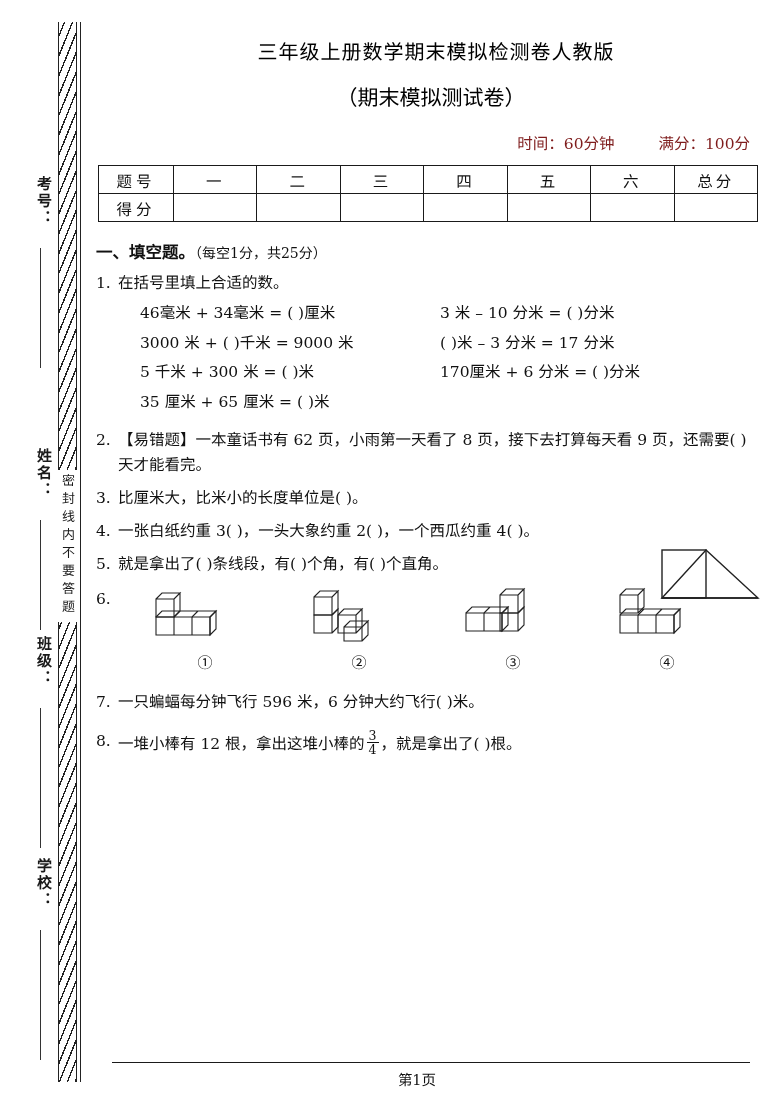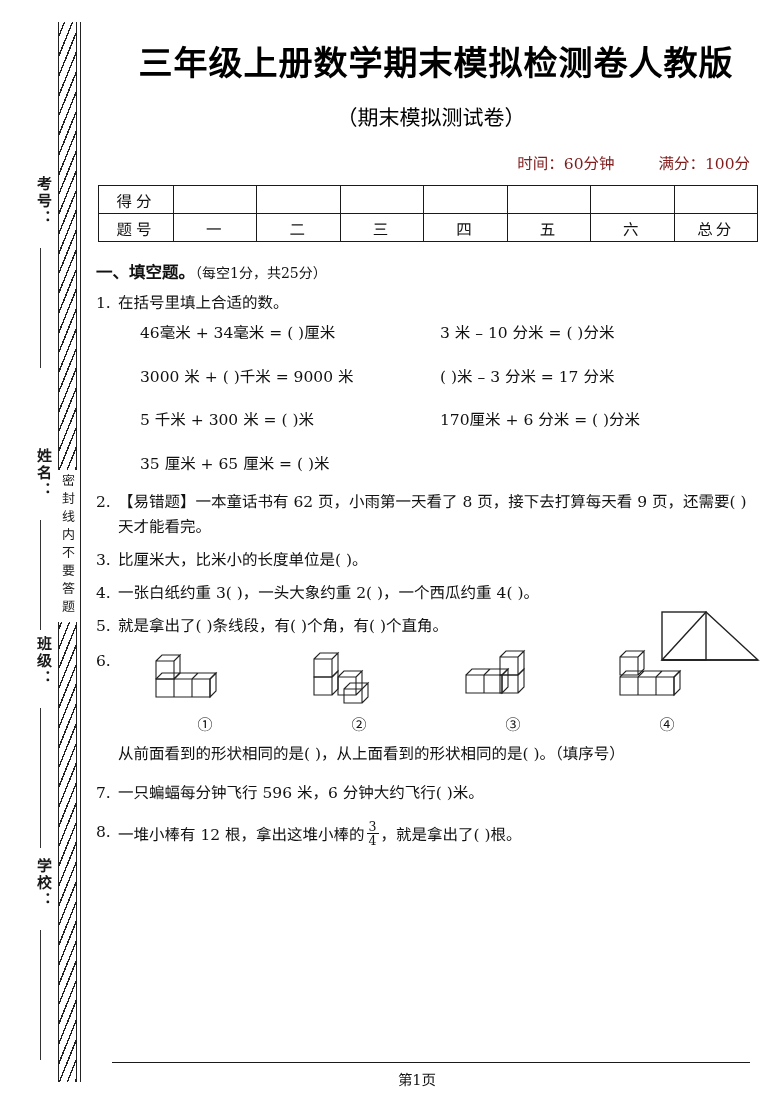--- a/index.html
+++ b/index.html
@@ -94,22 +94,22 @@
     position: absolute;
     left: 92px;
     top: 0;
     width: 688px;
     height: 1103px;
   }
 
   .doc-title {
     margin: 36px 0 0 0;
     text-align: center;
-    font-size: 34px;
-    font-weight: 700;
+    font-size: 20px;
+    font-weight: 400;
     letter-spacing: 1px;
     font-family: "DejaVu Sans", "Liberation Sans", sans-serif;
     color: #000;
   }
   .doc-subtitle {
     margin: 16px 0 0 0;
     text-align: center;
     font-size: 21px;
     font-weight: 400;
     color: #000;
@@ -174,21 +174,21 @@
   .bold-tag {
     font-weight: 400;
     font-family: "DejaVu Sans", "Liberation Sans", sans-serif;
   }
 
   
   .conv-grid {
     margin: 4px 0 4px 22px;
     display: grid;
     grid-template-columns: 300px 300px;
-    row-gap: 17px;
+    row-gap: 3px;
     font-size: 15.5px;
     line-height: 1.72;
   }
 
   
   .frac {
     display: inline-block;
     vertical-align: -0.45em;
     text-align: center;
     font-size: 12.5px;
@@ -287,38 +287,38 @@
 
   <div class="meta-line">
     <span>时间：60分钟</span>
     <span class="gap"></span>
     <span>满分：100分</span>
   </div>
 
   <table class="score-table">
     <tbody>
         <tr>
-      <td class="head-cell">得分</td>
-      <td></td>
-      <td></td>
-      <td></td>
-      <td></td>
-      <td></td>
-      <td></td>
-      <td></td>
-    </tr>
-    <tr>
       <td class="head-cell">题号</td>
       <td>一</td>
       <td>二</td>
       <td>三</td>
       <td>四</td>
       <td>五</td>
       <td>六</td>
       <td>总分</td>
+    </tr>
+    <tr>
+      <td class="head-cell">得分</td>
+      <td></td>
+      <td></td>
+      <td></td>
+      <td></td>
+      <td></td>
+      <td></td>
+      <td></td>
     </tr>
   </tbody>
     </table>
 
   <div class="section-head">
     <span>一、填空题。</span><span class="pts">（每空1分，共25分）</span>
   </div>
 
   <div class="q">
     <span class="q-num">1.</span>
@@ -402,21 +402,20 @@
       </svg>
     </div>
 
     <div class="cube-labels">
       <span class="cube-label">①</span>
       <span class="cube-label">②</span>
       <span class="cube-label">③</span>
       <span class="cube-label">④</span>
     </div>
 
-    <div style="margin-top:4px;">从前面看到的形状相同的是(              )，从上面看到的形状相同的是(            )。（填序号）</div>
   </div>
 
   <div class="q" style="margin-top:14px;">
     <span class="q-num">7.</span>
     <span>一只蝙蝠每分钟飞行 596 米，6 分钟大约飞行(        )米。</span>
   </div>
 
   <div class="q" style="margin-top:14px;">
     <span class="q-num">8.</span>
     <span>一堆小棒有 12 根，拿出这堆小棒的</span><span class="frac"><span class="num">3</span><span class="den">4</span></span><span>，就是拿出了(        )根。</span>

